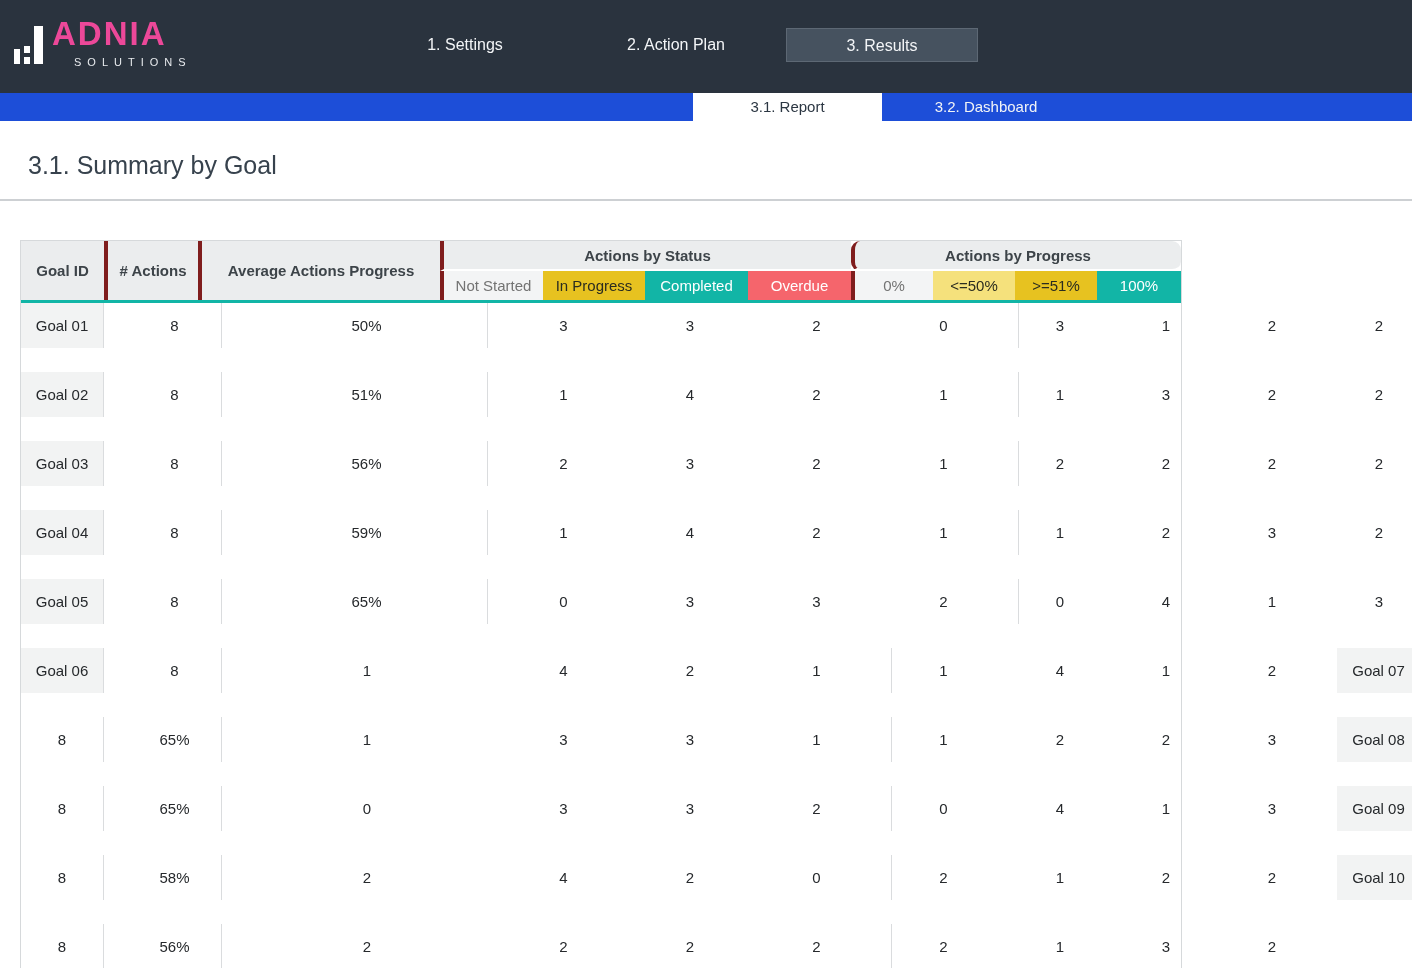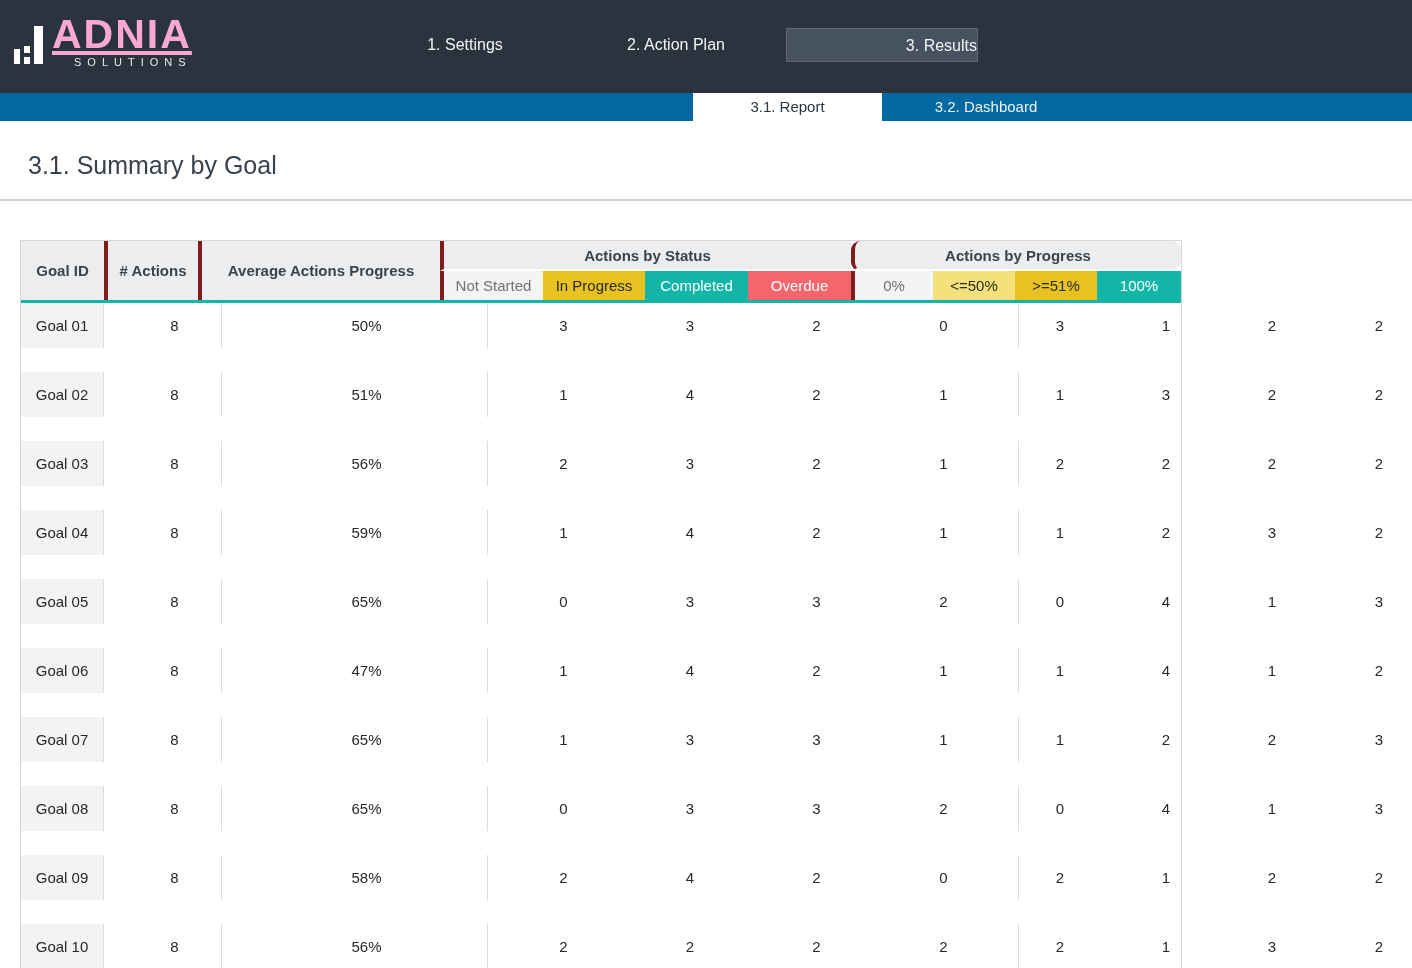--- a/index.html
+++ b/index.html
@@ -8,31 +8,31 @@
 
   
   .topnav { position:relative; width:1412px; height:93px; background:#2a333e; }
   .logo { position:absolute; left:14px; top:17px; display:flex; align-items:flex-start; }
   .logo-icon { display:flex; align-items:flex-end; height:44px; margin-right:9px; margin-top:3px; }
   .logo-icon .b1 { width:6px; height:15px; background:#fff; }
   .logo-icon .bcol { display:flex; flex-direction:column; justify-content:flex-end; gap:4px; margin-left:4px; }
   .logo-icon .dot { width:6px; height:7px; background:#fff; }
   .logo-icon .b3 { width:9px; height:38px; background:#fff; margin-left:4px; }
   .logo-text { display:flex; flex-direction:column; }
-  .brand-name { color:#f9a8d4; font-size:41px; font-weight:bold; letter-spacing:2px; line-height:34px;text-decoration:underline; }
+  .brand-name { color:#ec4899; font-size:33px; font-weight:bold; letter-spacing:2px; line-height:34px; }
   .brand-tagline { color:#e8ebee; font-size:11px; letter-spacing:6px; margin-top:5px; margin-left:22px; }
 
   .nav-item { position:absolute; top:28px; height:34px; line-height:34px; text-align:center;
               color:#f3f5f7; font-size:16px; cursor:pointer; }
   .nav-settings { left:395px; width:140px; }
   .nav-actionplan { left:596px; width:160px; }
-  .nav-results { left:786px; width:192px; background:#46525f; border:1px solid #5d6874;text-align:right; }
-
-  
-  .subnav { position:relative; width:1412px; height:28px; background:#0369a1; }
+  .nav-results { left:786px; width:192px; background:#46525f; border:1px solid #5d6874; }
+
+  
+  .subnav { position:relative; width:1412px; height:28px; background:#1d4ed8; }
   .subtab { position:absolute; top:0; height:28px; line-height:28px; text-align:center;
             font-size:15px; cursor:pointer; }
   .subtab-report { left:693px; width:189px; background:#ffffff; color:#2b3642; }
   .subtab-dashboard { left:882px; width:208px; color:#f2f4f6; }
 
   
   .page-title { margin:30px 0 0 28px; font-size:25px; color:#37424d; }
   .title-rule { margin-top:19px; width:1412px; height:0; border-top:2px solid #cdd0d3; }
 
   
@@ -169,21 +169,20 @@
     <div class="cell">3</div>
     <div class="cell">3</div>
     <div class="cell">2</div>
     <div class="cell c-p0">0</div>
     <div class="cell">4</div>
     <div class="cell">1</div>
     <div class="cell">3</div>
 
     <div class="cell c-goal">Goal 06</div>
     <div class="cell c-actions">8</div>
-    <div class="cell c-avg">47%</div>
     <div class="cell">1</div>
     <div class="cell">4</div>
     <div class="cell">2</div>
     <div class="cell">1</div>
     <div class="cell c-p0">1</div>
     <div class="cell">4</div>
     <div class="cell">1</div>
     <div class="cell">2</div>
 
     <div class="cell c-goal">Goal 07</div>

